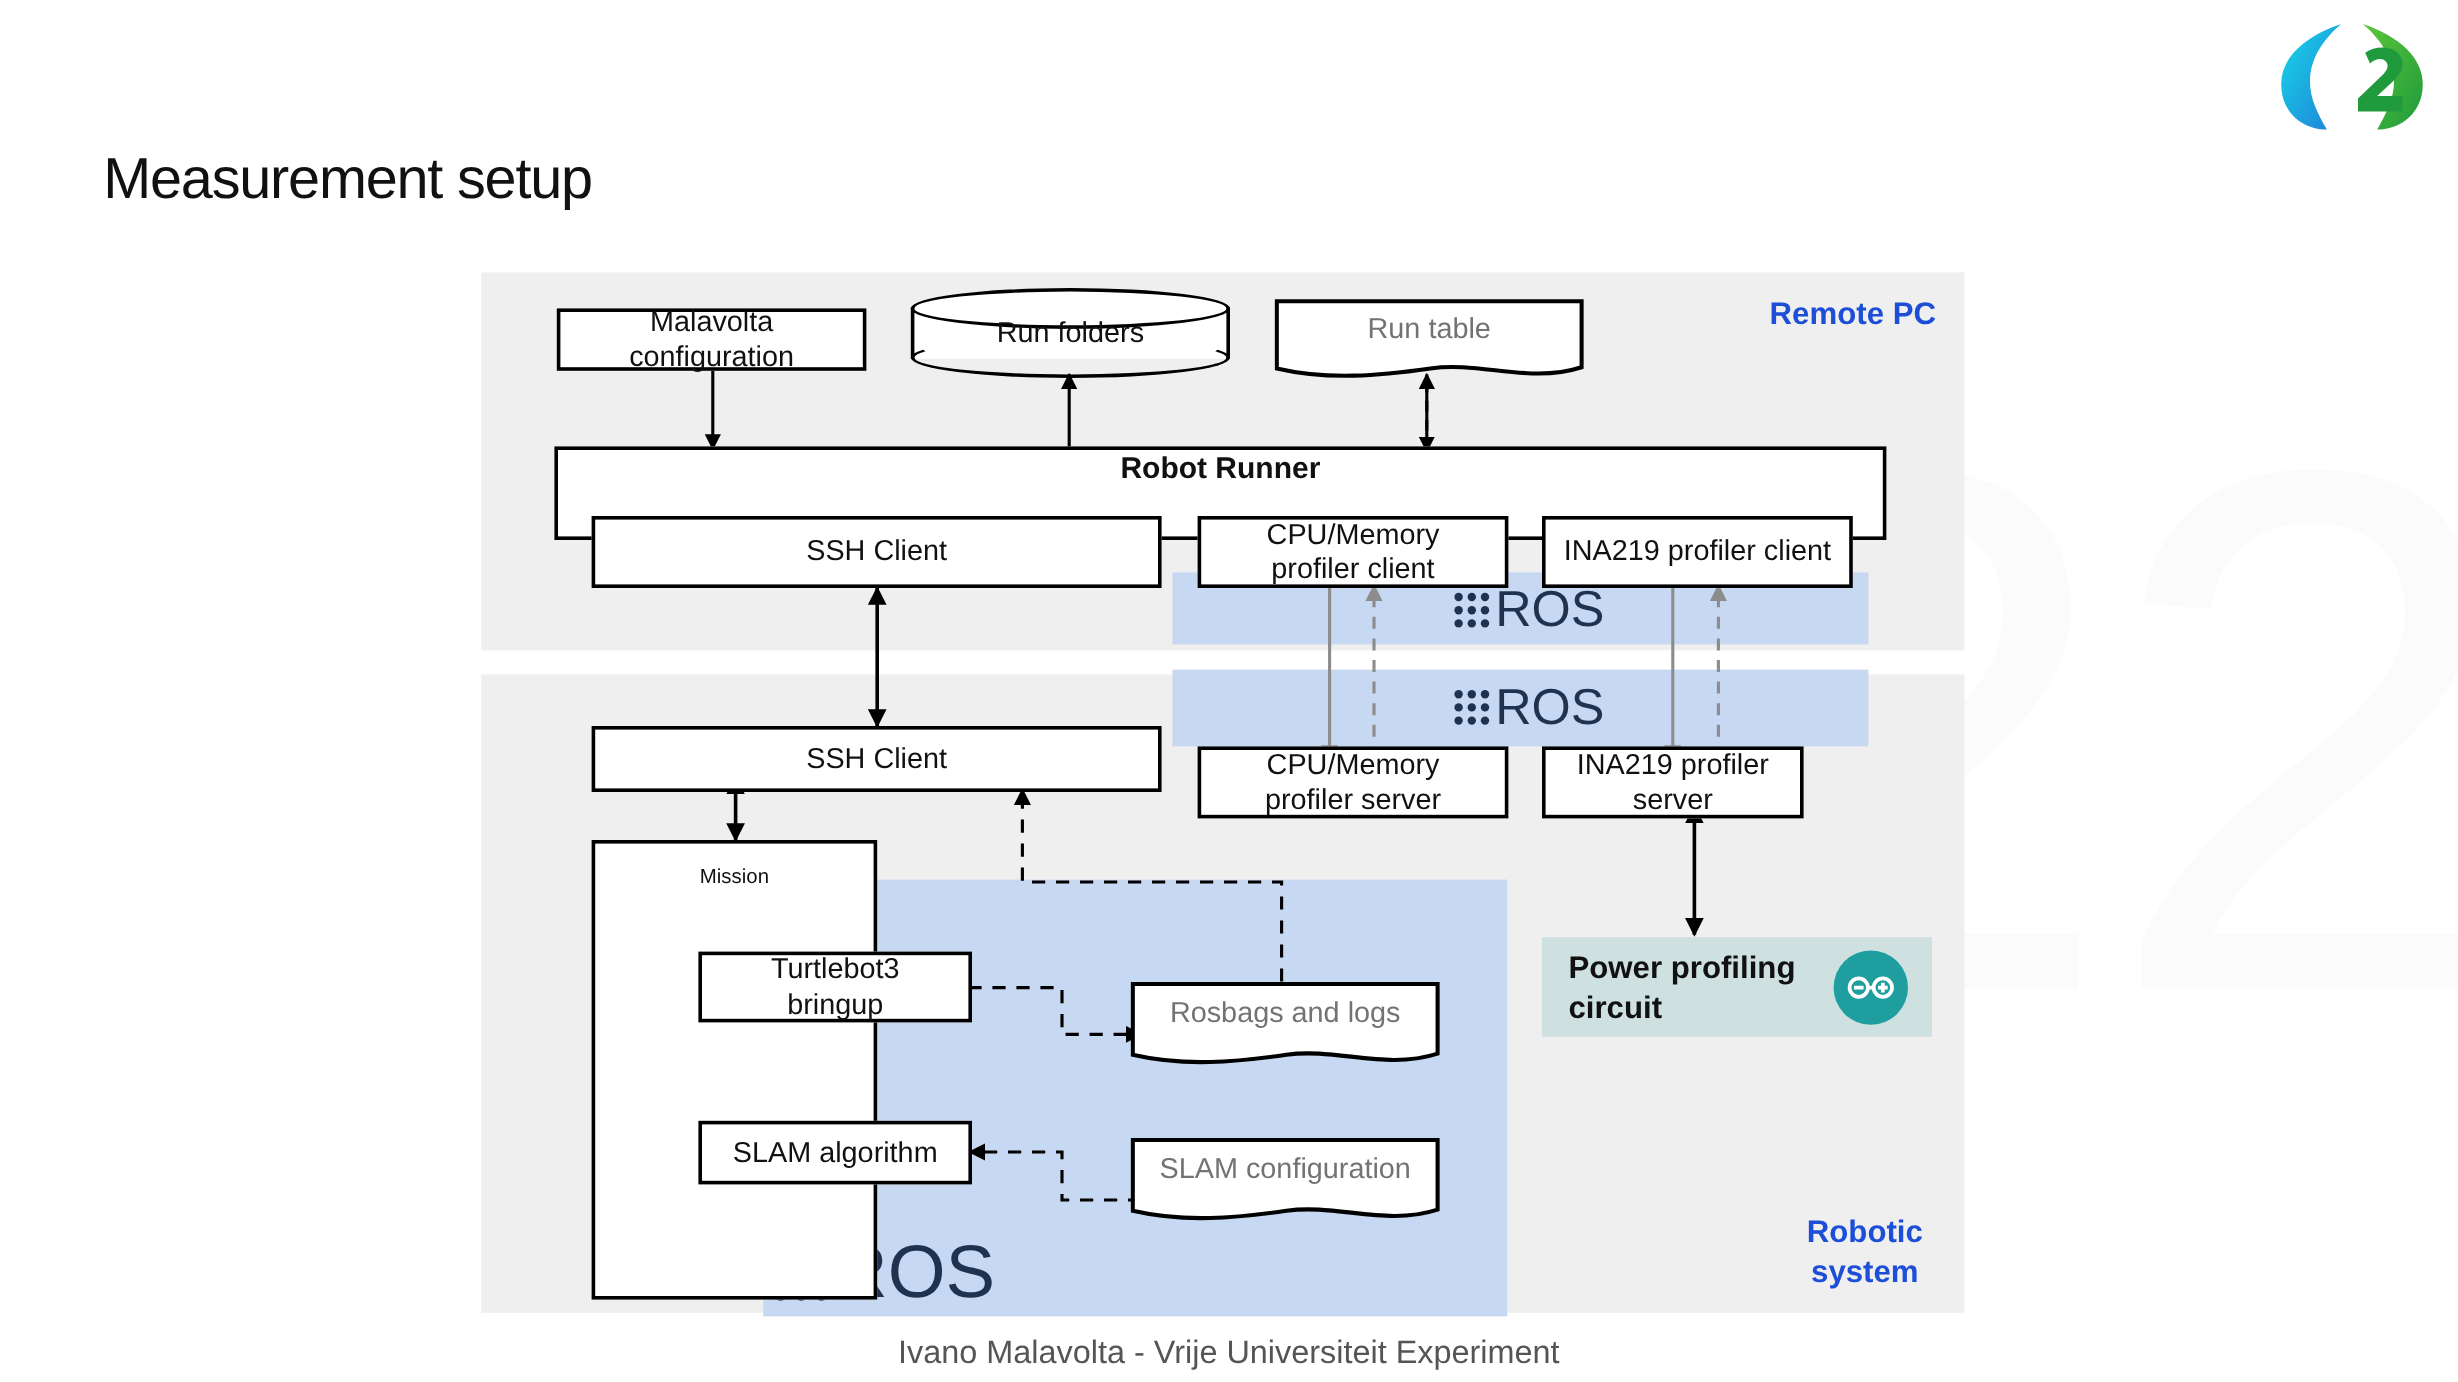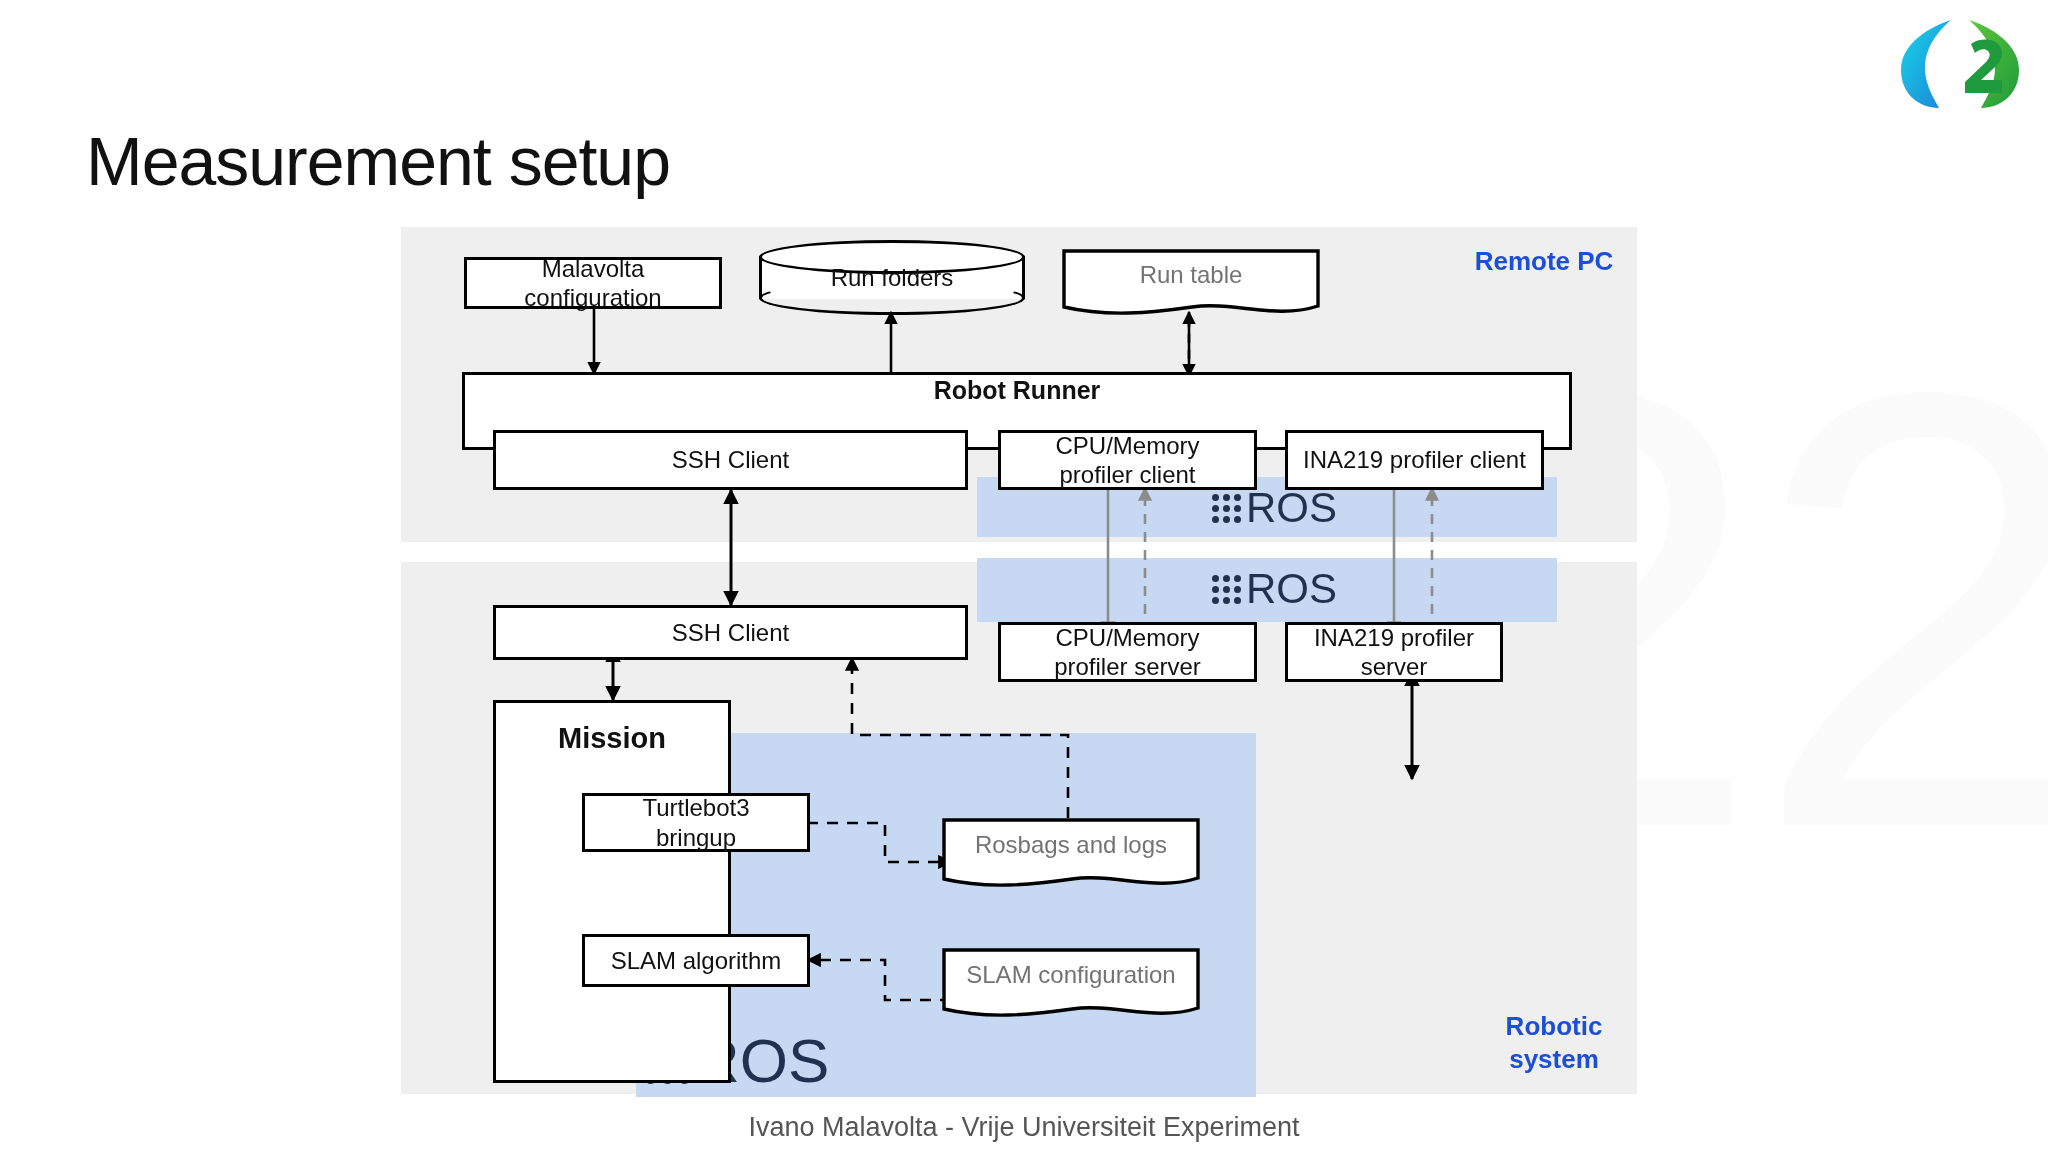--- a/index.html
+++ b/index.html
@@ -19,21 +19,21 @@
     font-size:620px;font-weight:400;color:#fbfbfb;
     letter-spacing:-10px;line-height:1;user-select:none;
   }
 
   
   .logo{position:absolute;left:1895px;top:14px;width:130px;height:96px;}
 
   
   .title{
     position:absolute;left:86px;top:122px;
-    font-size:68px;font-weight:400;color:#111;
+    font-size:48px;font-weight:400;color:#111;
     letter-spacing:-1px;white-space:nowrap;
   }
 
   
   .panel{position:absolute;background:#efefef;}
   #panel-remote{left:401px;top:227px;width:1236px;height:315px;}
   #panel-robot {left:401px;top:562px;width:1236px;height:532px;}
 
   .panel-label{
     position:absolute;font-size:26px;font-weight:bold;color:#1d4ed8;
@@ -307,23 +307,41 @@
     </div>
   </div>
 
   <div class="box" id="ina219-profiler-server" style="left:1285px;top:622px;width:218px;height:60px;">
     <div>
       <span>INA219 profiler</span><br>
       <span>server</span>
     </div>
   </div>
 
+  <div id="power-box">
+    <div class="pw-text">
+      <span>Power profiling</span><br>
+      <span>circuit</span>
+    </div>
+    <div class="arduino">
+      <svg viewBox="0 0 46 26" width="42" height="24">
+        <g fill="none" stroke="#ffffff" stroke-width="3.4">
+          <circle cx="12" cy="13" r="8.4"></circle>
+          <circle cx="34" cy="13" r="8.4"></circle>
+          <line x1="19.6" y1="13" x2="26.4" y2="13"></line>
+          <line x1="7.6" y1="13" x2="16.4" y2="13"></line>
+          <line x1="29.6" y1="13" x2="38.4" y2="13"></line>
+          <line x1="34" y1="8.6" x2="34" y2="17.4"></line>
+        </g>
+      </svg>
+    </div>
+  </div>
 
   <div class="box" id="mission" style="left:493px;top:700px;width:238px;height:383px;
-              align-items:flex-start;padding-top:18px;font-weight:bold;font-size:29px;">
+              align-items:flex-start;padding-top:18px;font-weight:normal;font-size:17px;">
     <span>Mission</span>
   </div>
 
   <div class="box" id="turtlebot3-bringup" style="left:582px;top:793px;width:228px;height:59px;z-index:6;">
     <div>
       <span>Turtlebot3</span><br>
       <span>bringup</span>
     </div>
   </div>
 

